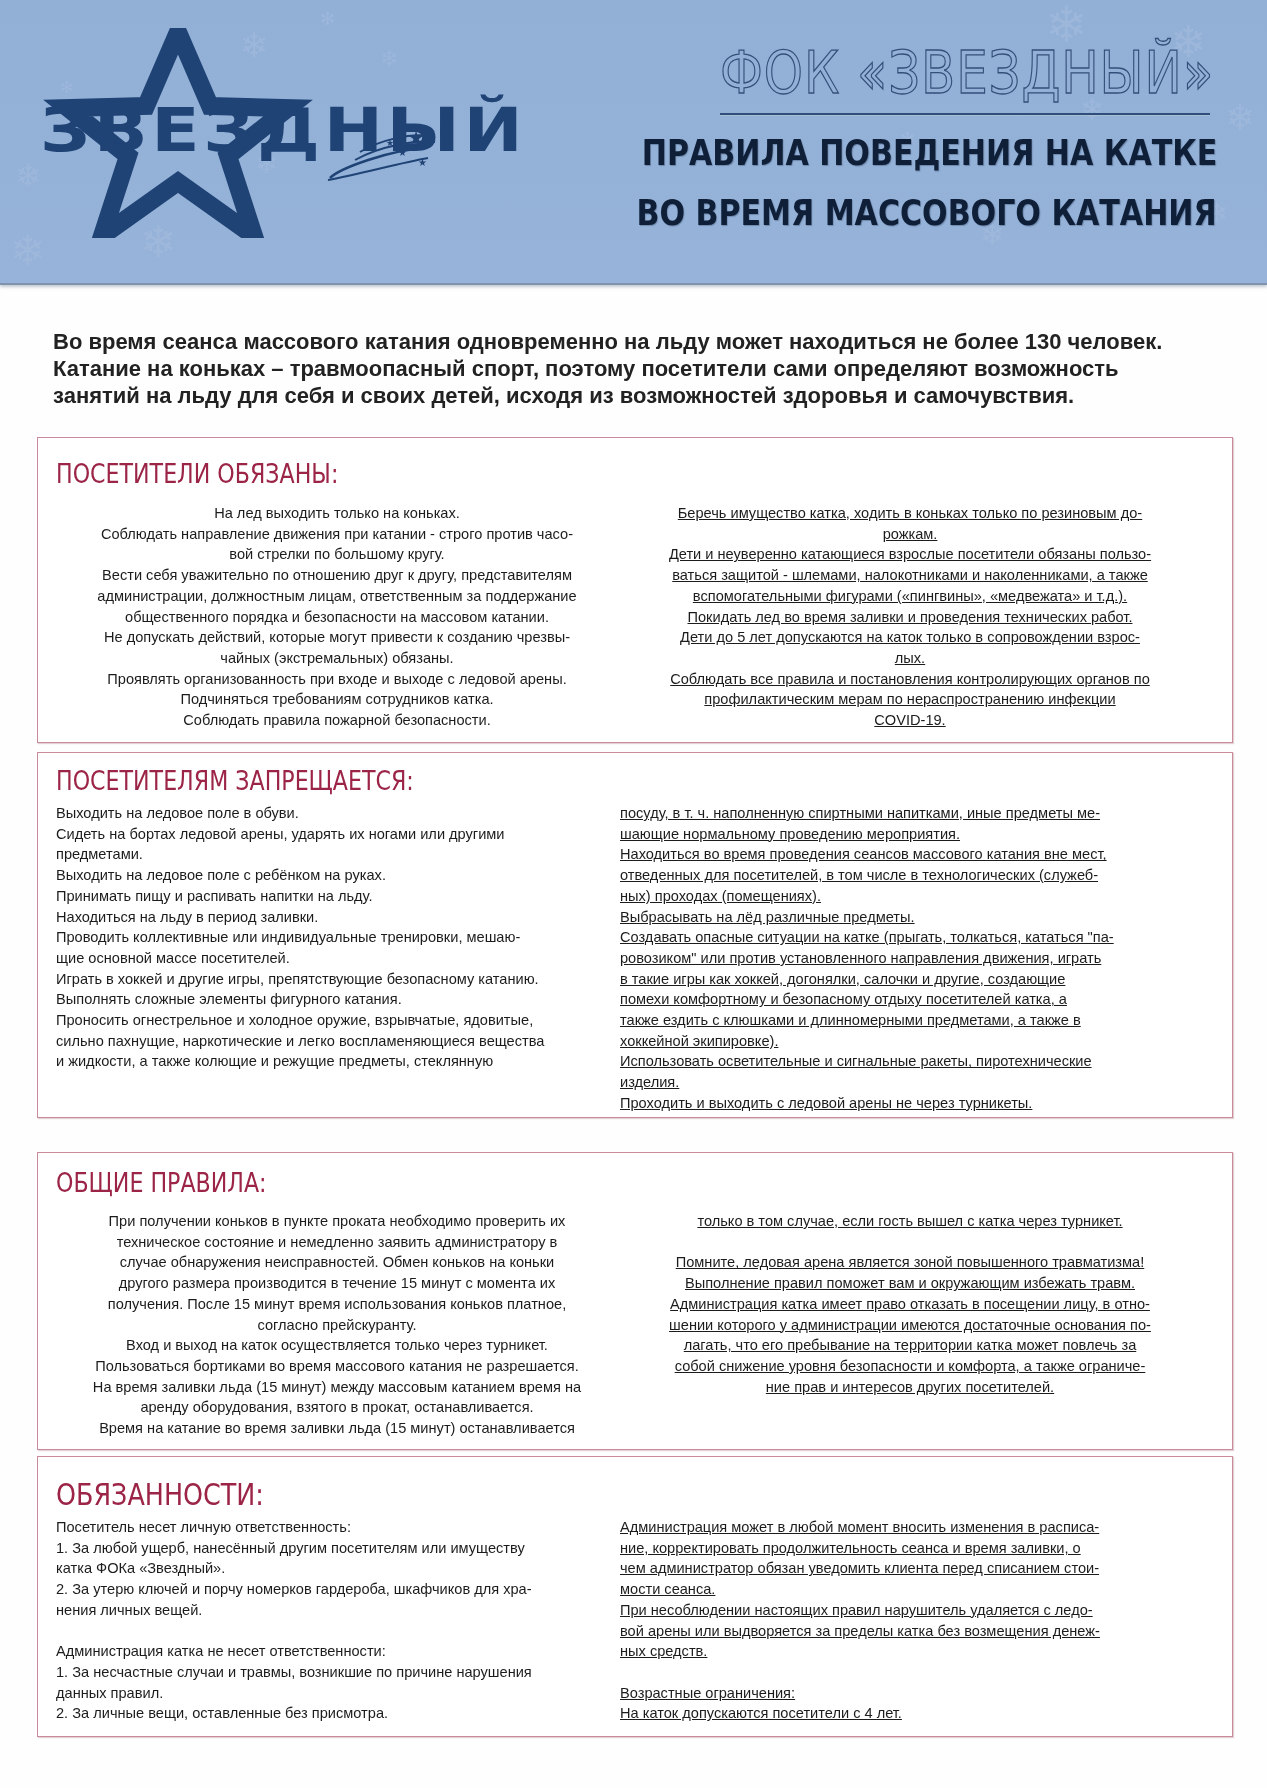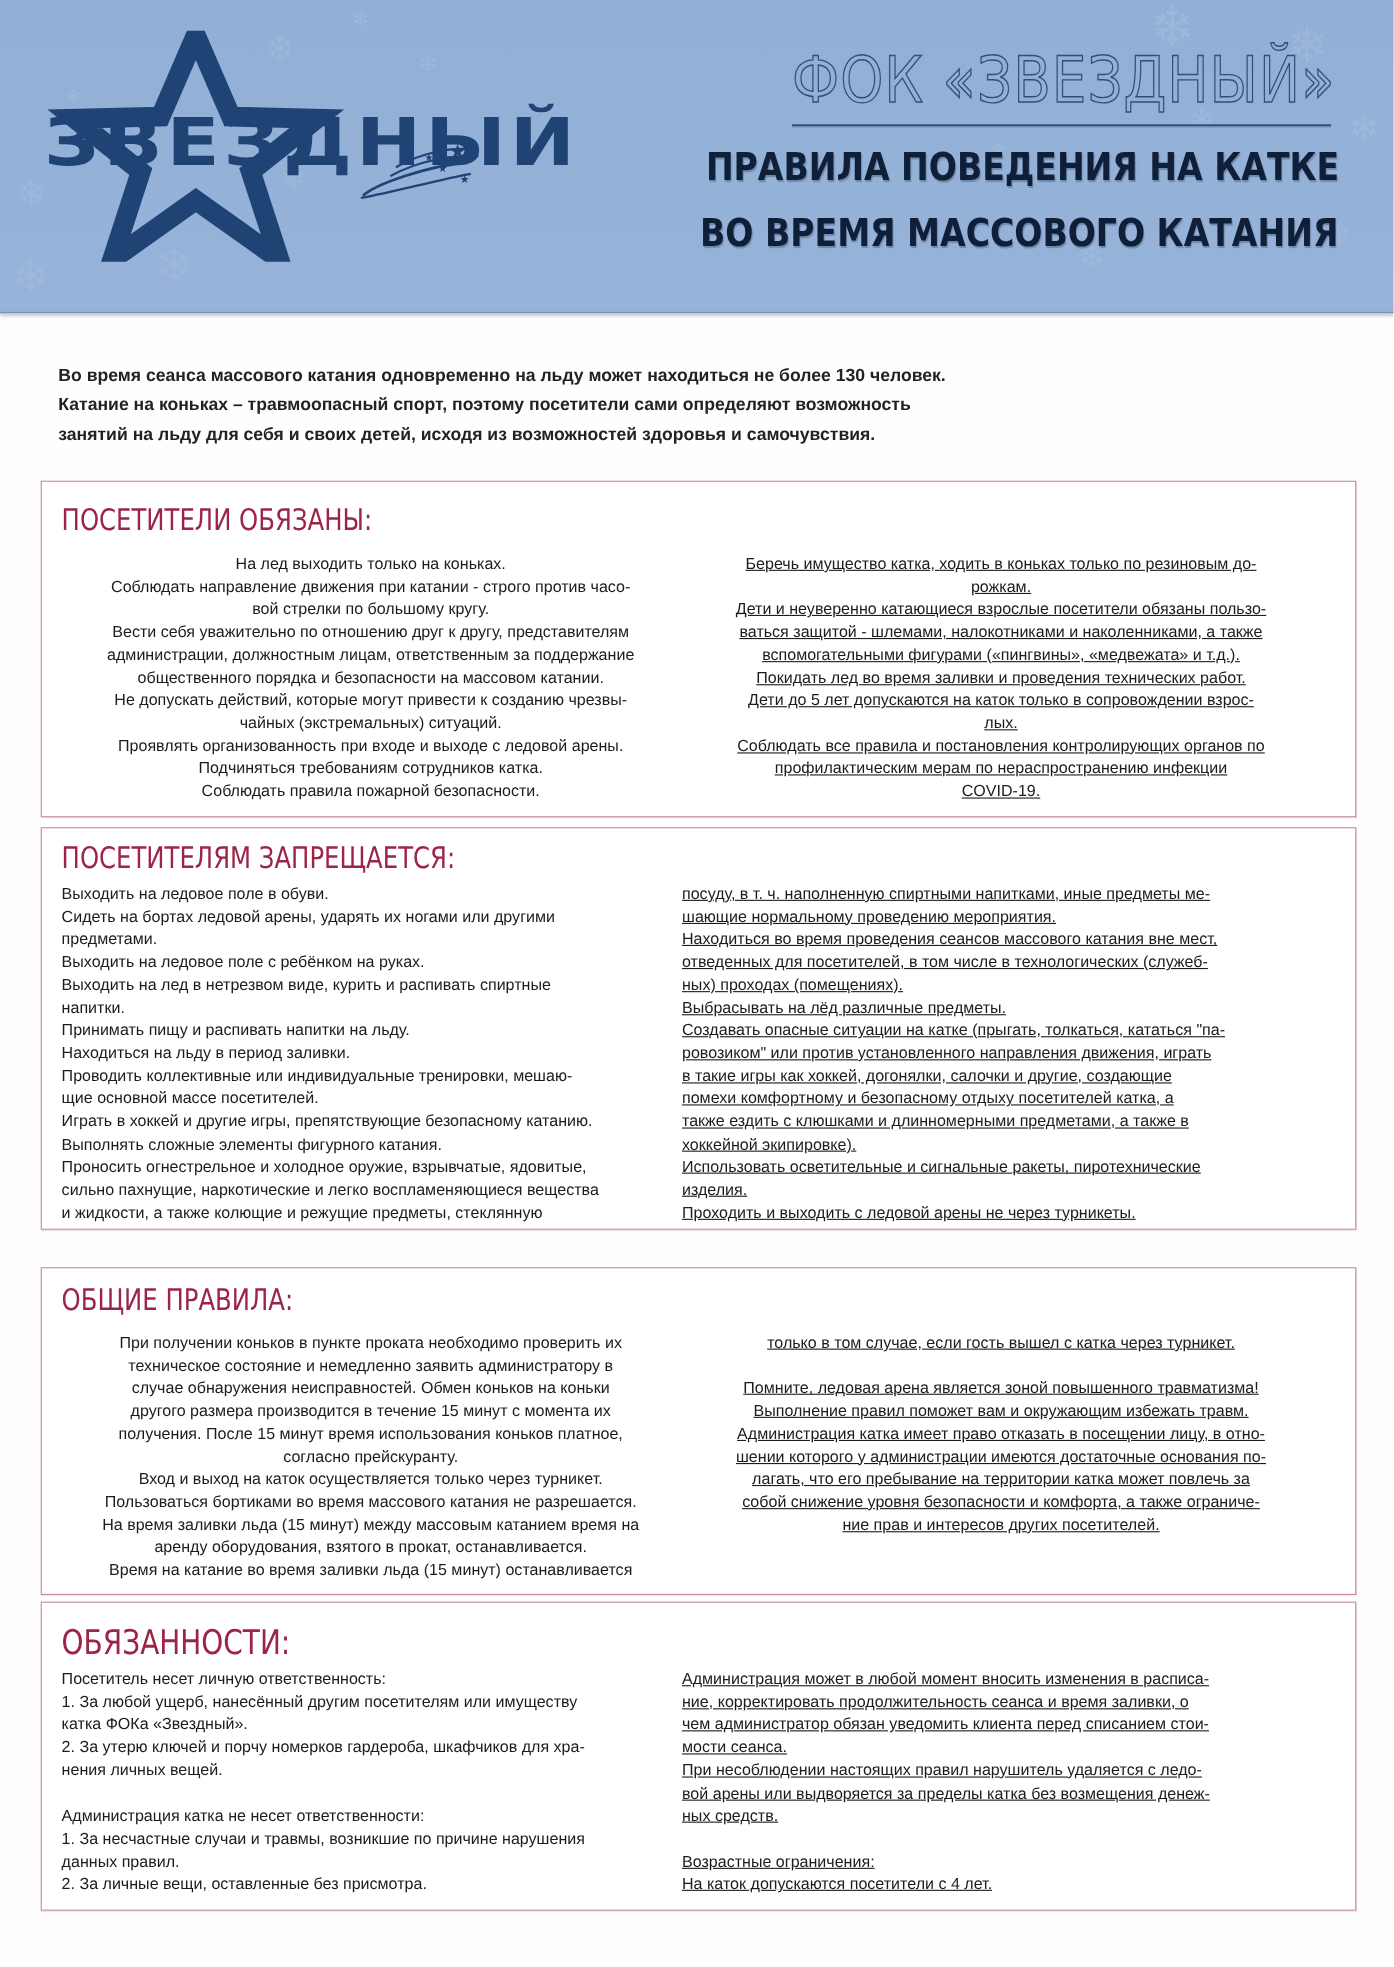--- a/index.html
+++ b/index.html
@@ -40,21 +40,21 @@
     font-size: 35px; color: #0f1f38; letter-spacing: 0px; white-space: nowrap;
     transform: scaleX(0.86); transform-origin: right center;
     text-shadow: 1px 1px 1px rgba(40,60,90,0.35);
   }
   .title-line.l1 { top: 133px; }
   .title-line.l2 { top: 193px; }
 
   .intro {
     position: absolute; left: 53px; top: 328px; width: 1180px;
     font-family: "Liberation Sans", sans-serif; font-weight: bold;
-    font-size: 16px; line-height: 27px; color: #222;
+    font-size: 22px; line-height: 27px; color: #222;
   }
   .intro p { white-space: nowrap; }
 
   .box {
     position: absolute; left: 37px; width: 1196px;
     border: 1.5px solid #c98a9a; background: #fff;
     box-shadow: 1px 1px 1px rgba(150,80,100,0.25);
   }
   .box h2 {
     position: absolute; left: 18px;
@@ -143,21 +143,21 @@
 <div class="box" id="box1">
   <h2>ПОСЕТИТЕЛИ ОБЯЗАНЫ:</h2>
   <div class="col left">
     <p>На лед выходить только на коньках.</p>
     <p>Соблюдать направление движения при катании - строго против часо-
 вой стрелки по большому кругу.</p>
     <p>Вести себя уважительно по отношению друг к другу, представителям
 администрации, должностным лицам, ответственным за поддержание
 общественного порядка и безопасности на массовом катании.</p>
     <p>Не допускать действий, которые могут привести к созданию чрезвы-
-чайных (экстремальных) ситуаций.</p>
+чайных (экстремальных) обязаны.</p>
     <p>Проявлять организованность при входе и выходе с ледовой арены.</p>
     <p>Подчиняться требованиям сотрудников катка.</p>
     <p>Соблюдать правила пожарной безопасности.</p>
   </div>
   <div class="col right">
     <p>Беречь имущество катка, ходить в коньках только по резиновым до-
 рожкам.</p>
     <p>Дети и неуверенно катающиеся взрослые посетители обязаны пользо-
 ваться защитой - шлемами, налокотниками и наколенниками, а также
 вспомогательными фигурами («пингвины», «медвежата» и т.д.).</p>
@@ -170,22 +170,20 @@
   </div>
 </div>
 
 <div class="box" id="box2">
   <h2>ПОСЕТИТЕЛЯМ ЗАПРЕЩАЕТСЯ:</h2>
   <div class="col left">
     <p>Выходить на ледовое поле в обуви.</p>
     <p>Сидеть на бортах ледовой арены, ударять их ногами или другими
 предметами.</p>
     <p>Выходить на ледовое поле с ребёнком на руках.</p>
-    <p>Выходить на лед в нетрезвом виде, курить и распивать спиртные
-напитки.</p>
     <p>Принимать пищу и распивать напитки на льду.</p>
     <p>Находиться на льду в период заливки.</p>
     <p>Проводить коллективные или индивидуальные тренировки, мешаю-
 щие основной массе посетителей.</p>
     <p>Играть в хоккей и другие игры, препятствующие безопасному катанию.</p>
     <p>Выполнять сложные элементы фигурного катания.</p>
     <p>Проносить огнестрельное и холодное оружие, взрывчатые, ядовитые,
 сильно пахнущие, наркотические и легко воспламеняющиеся вещества
 и жидкости, а также колющие и режущие предметы, стеклянную</p>
   </div>

